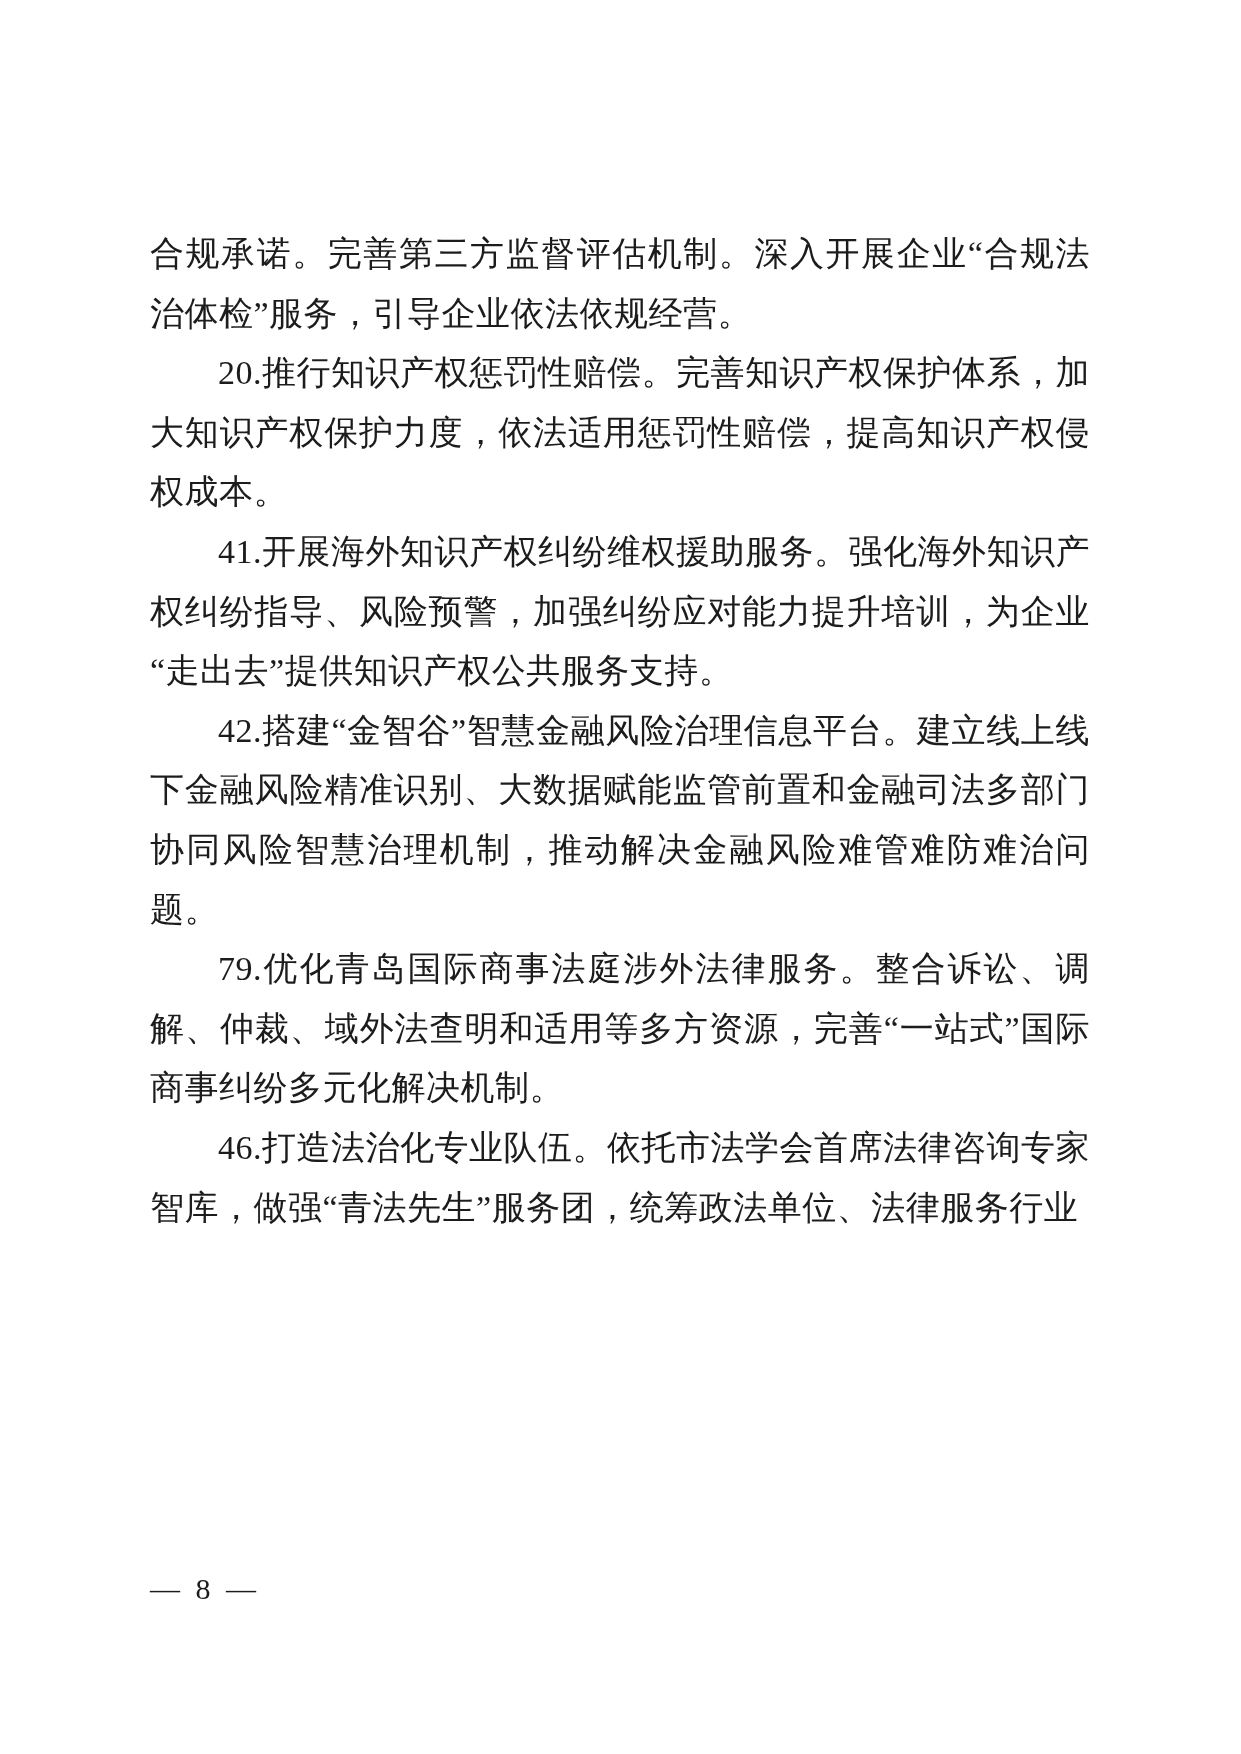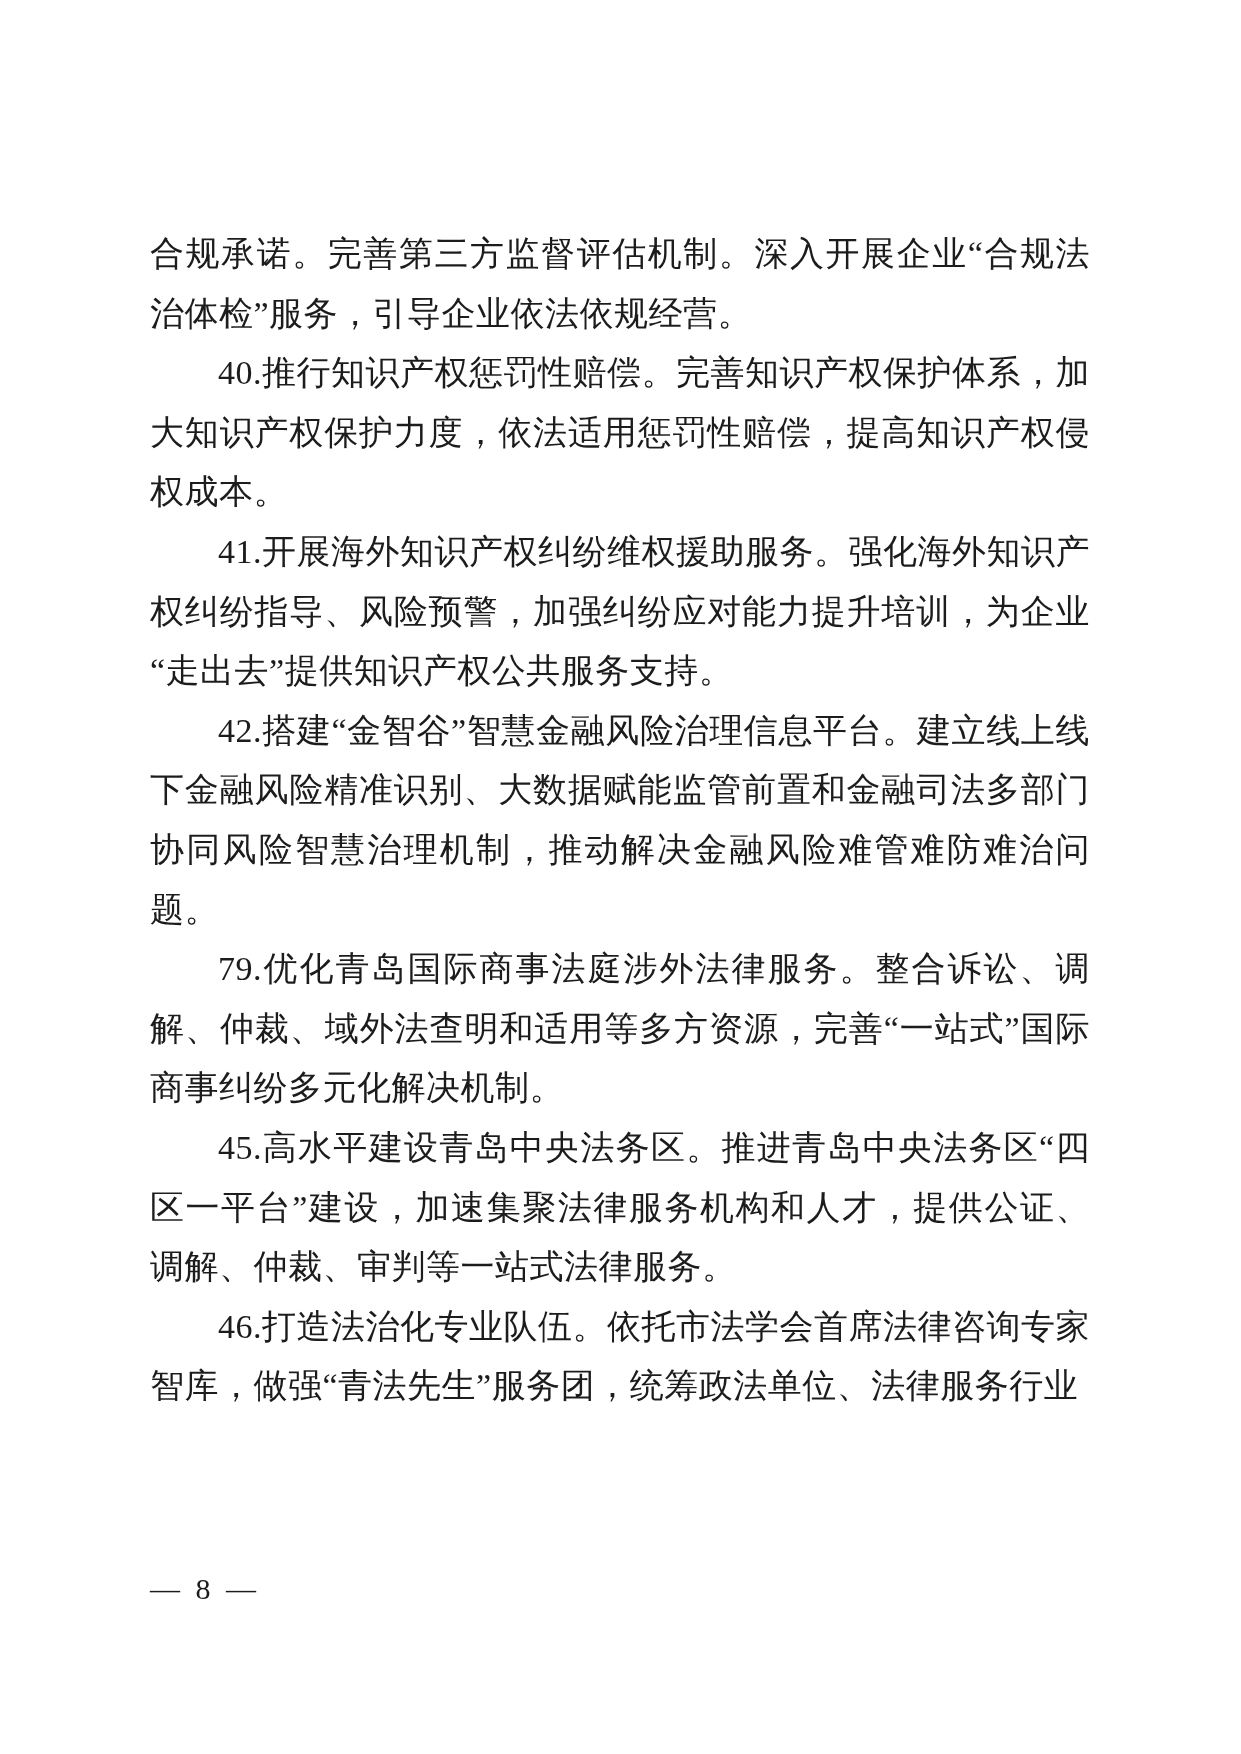--- a/index.html
+++ b/index.html
@@ -43,22 +43,21 @@
     color: #1c1c1c;
     white-space: pre;
   }
 </style>
 </head>
 <body>
 
 <div class="page">
   <div class="content">
     <p class="para">合规承诺。完善第三方监督评估机制。深入开展企业“合规法治体检”服务，引导企业依法依规经营。</p>
-    <p class="para indent">40.推行知识产权惩罚性赔偿。完善知识产权保护体系，加大知识产权保护力度，依法适用惩罚性赔偿，提高知识产权侵权成本。</p>
+    <p class="para indent">20.推行知识产权惩罚性赔偿。完善知识产权保护体系，加大知识产权保护力度，依法适用惩罚性赔偿，提高知识产权侵权成本。</p>
     <p class="para indent">41.开展海外知识产权纠纷维权援助服务。强化海外知识产权纠纷指导、风险预警，加强纠纷应对能力提升培训，为企业“走出去”提供知识产权公共服务支持。</p>
     <p class="para indent">42.搭建“金智谷”智慧金融风险治理信息平台。建立线上线下金融风险精准识别、大数据赋能监管前置和金融司法多部门协同风险智慧治理机制，推动解决金融风险难管难防难治问题。</p>
     <p class="para indent">79.优化青岛国际商事法庭涉外法律服务。整合诉讼、调解、仲裁、域外法查明和适用等多方资源，完善“一站式”国际商事纠纷多元化解决机制。</p>
-    <p class="para indent">45.高水平建设青岛中央法务区。推进青岛中央法务区“四区一平台”建设，加速集聚法律服务机构和人才，提供公证、调解、仲裁、审判等一站式法律服务。</p>
     <p class="para indent">46.打造法治化专业队伍。依托市法学会首席法律咨询专家智库，做强“青法先生”服务团，统筹政法单位、法律服务行业</p>
   </div>
 
   <div class="page-footer">— 8 —</div>
 </div>
 
 </body></html>

